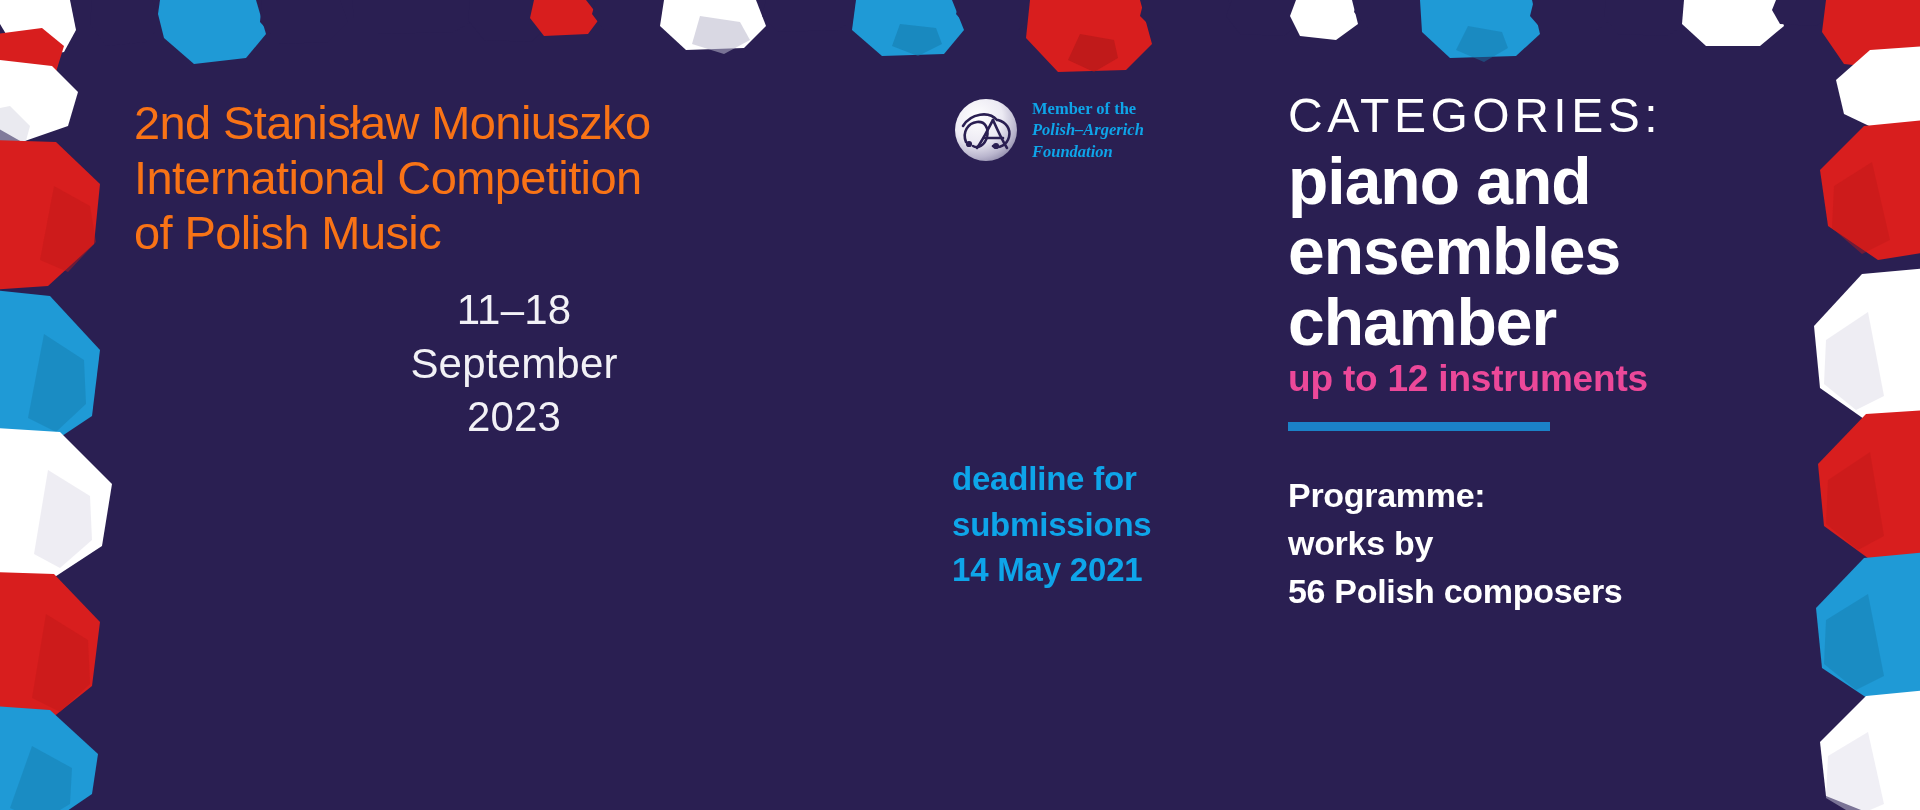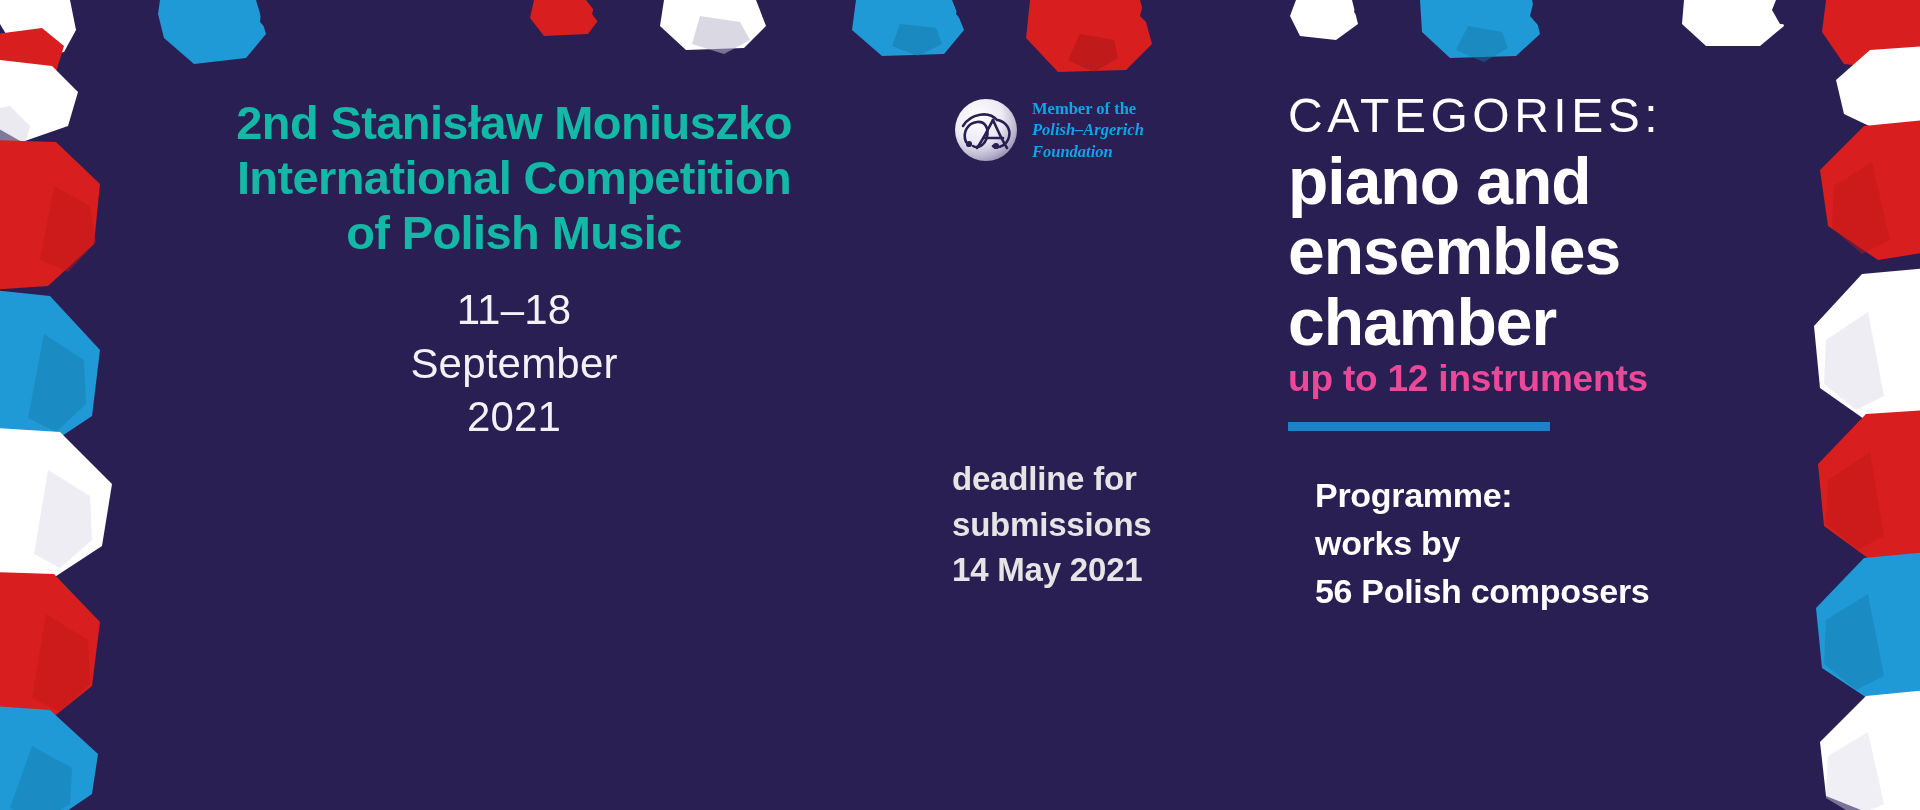--- a/index.html
+++ b/index.html
@@ -34,25 +34,24 @@
   }
 
   
   .col-title {
     position:absolute;
     left:134px; top:96px;
     width:760px;
   }
   .event-title {
     font-size:47px;
-    font-weight:bold;
+    font-weight:normal;
     line-height:1.17;
-    color:#14b8a6;
+    color:#f97316;
     letter-spacing:-0.6px;
-    text-align:center;
   }
   .event-title .tl { display:block; white-space:nowrap; }
 
   .event-dates {
     margin-top:22px;
     font-size:42px;
     font-weight:300;
     line-height:1.28;
     color:#f2f1f6;
     letter-spacing:0.2px;
@@ -85,21 +84,21 @@
     font-size:16.5px;
     line-height:1.28;
   }
   .aaf-text .ln { display:block; white-space:nowrap; }
   .aaf-text .ln-1 { font-style:normal; }
 
   .deadline {
     position:absolute;
     left:0; top:360px;
     width:300px;
-    color:#e5e5e5;
+    color:#0ea5e9;
     font-size:33px;
     font-weight:bold;
     line-height:1.38;
     letter-spacing:-0.2px;
   }
   .deadline .dd { display:block; white-space:nowrap; }
 
   
   .col-right {
     position:absolute;
@@ -137,21 +136,21 @@
   }
 
   .programme {
     margin-top:40px;
     font-size:34px;
     font-weight:bold;
     line-height:1.42;
     color:#ffffff;
     letter-spacing:-0.3px;
   }
-  .programme .pl { display:block; white-space:nowrap;margin-left:27px; }
+  .programme .pl { display:block; white-space:nowrap; }
 </style>
 </head>
 <body>
 
 <div id="poster">
 
   <div class="brush-layer">
     <svg viewBox="0 0 1920 810" xmlns="http://www.w3.org/2000/svg" aria-hidden="true">
 
       <g>
@@ -220,21 +219,21 @@
 
     <div class="col-title">
       <h1 class="event-title">
         <span class="tl">2nd Stanisław Moniuszko</span>
         <span class="tl">International Competition</span>
         <span class="tl">of Polish Music</span>
       </h1>
       <div class="event-dates">
         <span class="dl">11–18</span>
         <span class="dl">September</span>
-        <span class="dl">2021</span>
+        <span class="dl">2023</span>
       </div>
     </div>
 
     <div class="col-mid">
 
       <div class="aaf-logo">
         <span class="aaf-mark">
           <svg viewBox="0 0 68 68" xmlns="http://www.w3.org/2000/svg">
             <defs>
               <radialGradient id="aaSphere" cx="36%" cy="30%" r="78%">

